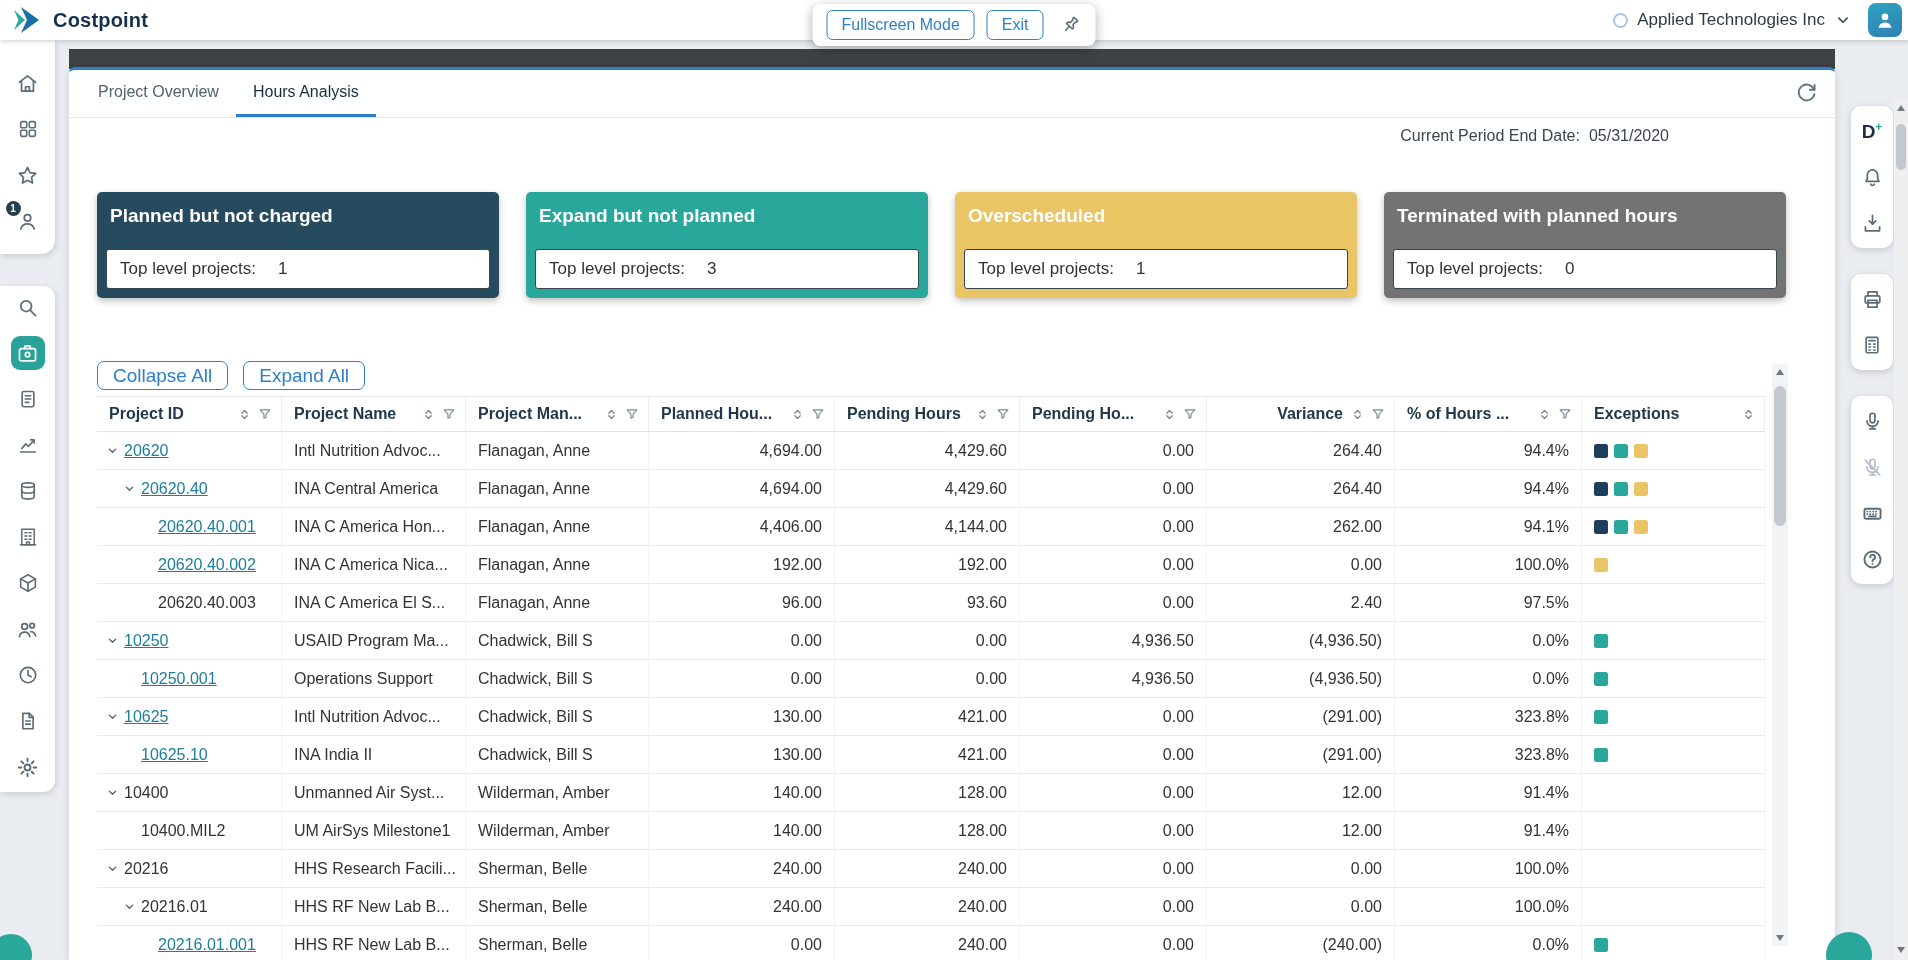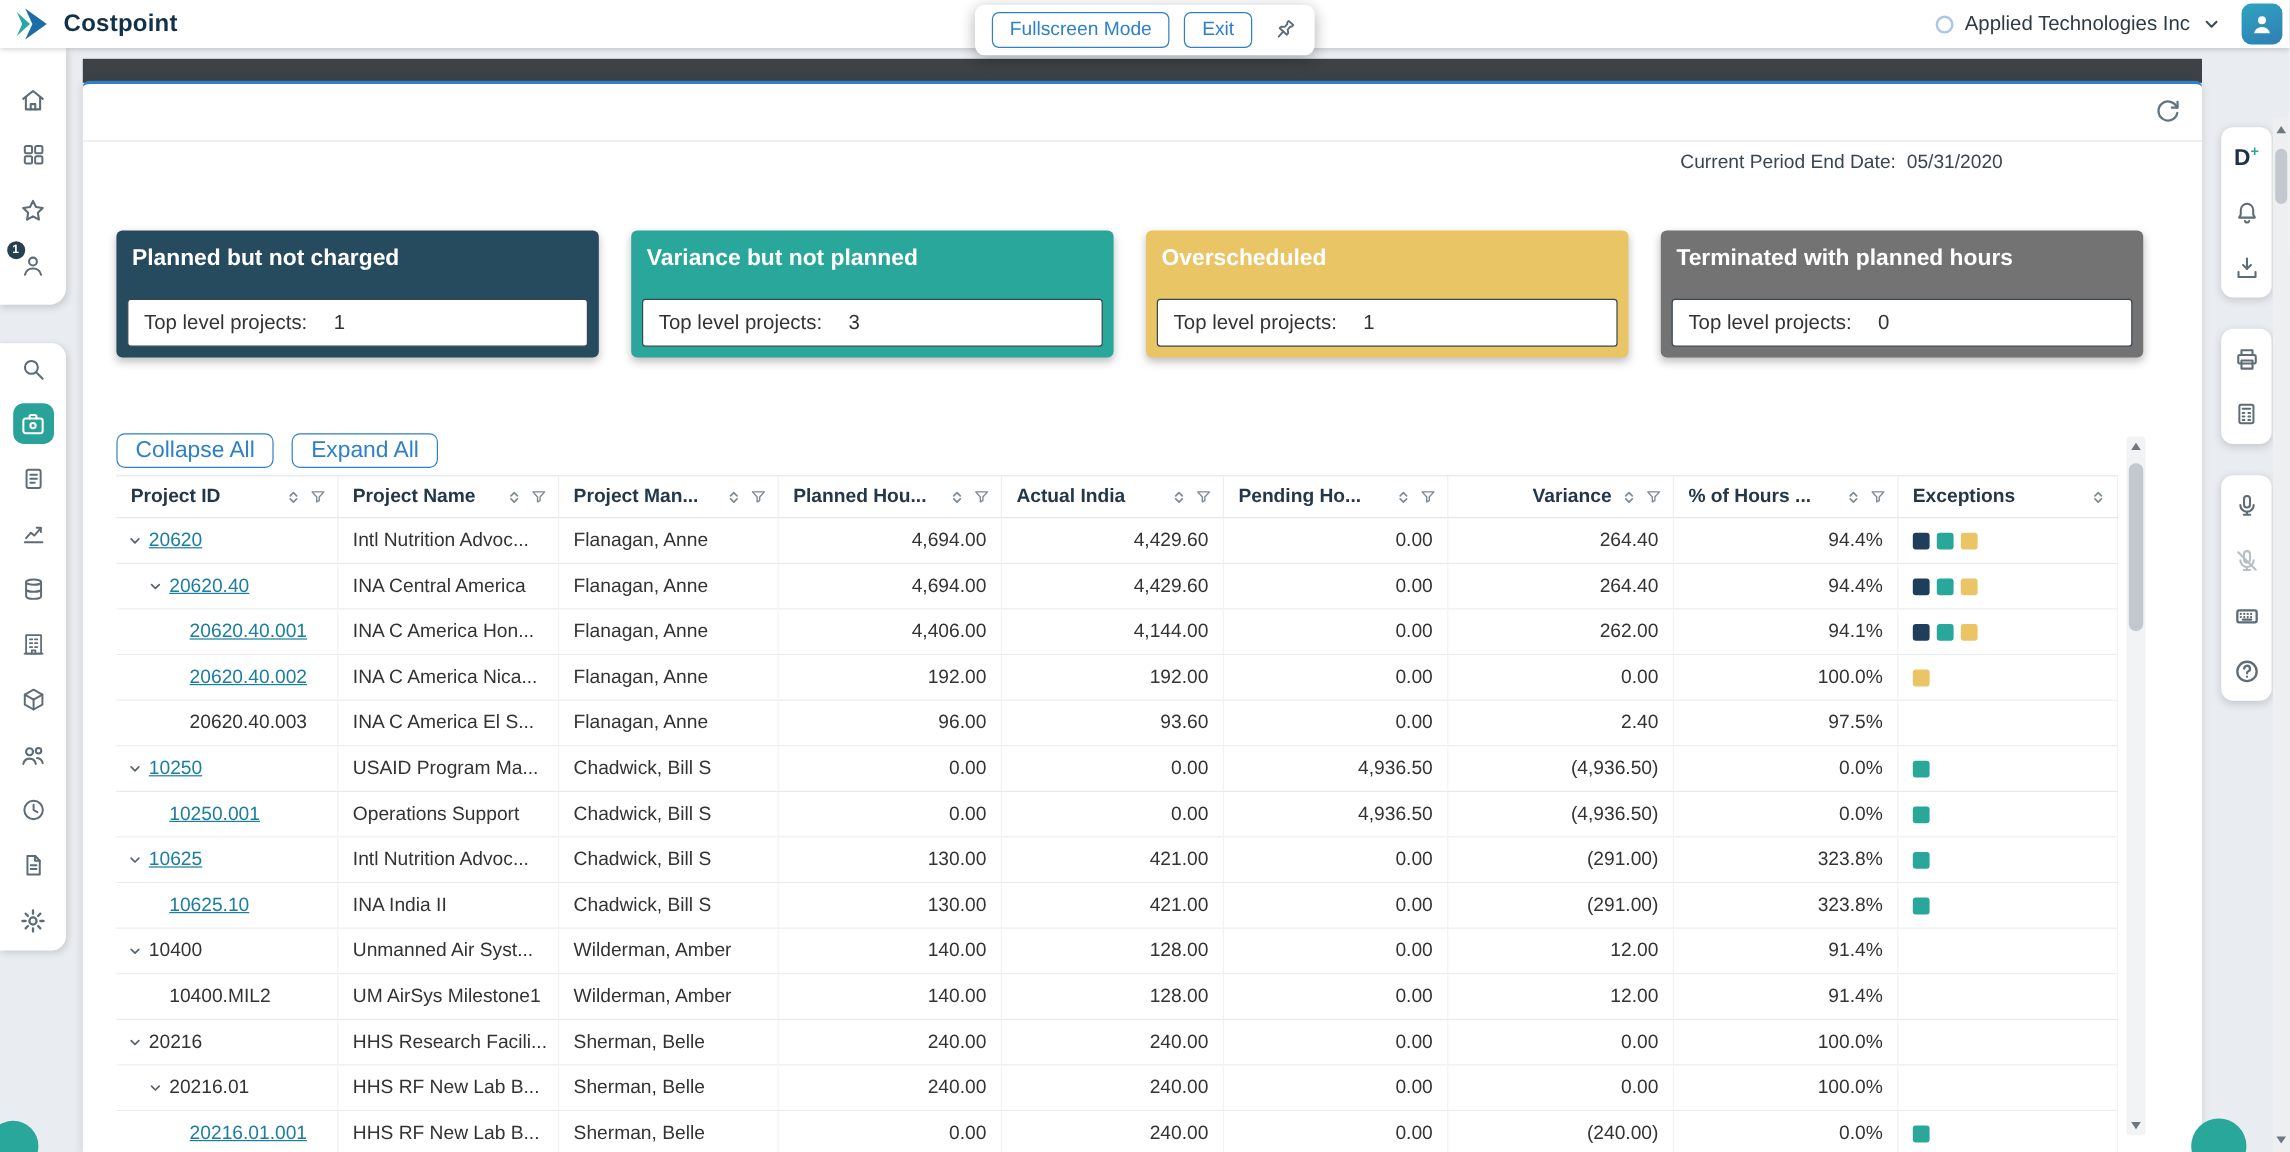--- a/index.html
+++ b/index.html
@@ -267,20 +267,24 @@
         <svg width="23" height="23" viewBox="0 0 24 24" fill="none" stroke="currentColor" stroke-width="2" stroke-linecap="round" stroke-linejoin="round">
           <circle cx="12" cy="12" r="3.1"></circle>
           <path d="M12 2.8v2.8M12 18.4v2.8M2.8 12h2.8M18.4 12h2.8M5.6 5.6l2 2M16.4 16.4l2 2M18.4 5.6l-2 2M7.6 16.4l-2 2"></path>
         </svg>
       </span>
     </div>
   </aside>
 
 <main class="content-panel">
   <div class="tab-bar">
+    <div class="tabs-wrap">
+        <div class="tab">Project Overview</div>
+        <div class="tab active">Hours Analysis</div>
+      </div>
     <span class="icon refresh-btn">
       <svg width="25" height="25" viewBox="0 0 24 24" fill="none" stroke="#60737f" stroke-width="1.8" stroke-linecap="round" stroke-linejoin="round">
           <path d="M19.3 8.4A7.6 7.6 0 1 0 19.6 12.6"></path>
           <path d="M19.8 3.8v4.6h-4.6"></path>
         </svg>
     </span>
   </div>
 
   <div class="period-row">
     <span>Current Period End Date:</span>
@@ -289,21 +293,21 @@
 
   <div class="cards">
       <div class="card" style="background: rgb(38, 74, 94);">
         <div class="card-title">Planned but not charged</div>
         <div class="card-box">
           <span>Top level projects:</span>
           <span class="count">1</span>
         </div>
       </div>
       <div class="card" style="background: rgb(42, 167, 155);">
-        <div class="card-title">Variance but not planned</div>
+        <div class="card-title">Expand but not planned</div>
         <div class="card-box">
           <span>Top level projects:</span>
           <span class="count">3</span>
         </div>
       </div>
       <div class="card" style="background: rgb(233, 197, 102);">
         <div class="card-title">Overscheduled</div>
         <div class="card-box">
           <span>Top level projects:</span>
           <span class="count">1</span>
@@ -383,21 +387,21 @@
               </svg>
             </span>
             <span class="icon">
               <svg width="14" height="14" viewBox="0 0 24 24" fill="none" stroke="#7e8a93" stroke-width="2" stroke-linejoin="round">
                 <path d="M3.6 5h16.8l-6.6 7.4v5l-3.6 1.9v-6.9z"></path>
               </svg>
             </span>
           </span>
         </div>
         <div class="th" style="width: 185px;">
-          <span class="th-label">Actual India</span>
+          <span class="th-label">Pending Hours</span>
           <span class="th-icons">
             <span class="icon">
               <svg width="13" height="13" viewBox="0 0 24 24" fill="none" stroke="#7e8a93" stroke-width="2.6" stroke-linecap="round" stroke-linejoin="round">
                 <path d="M7 9.8l5-5 5 5"></path>
                 <path d="M7 14.2l5 5 5-5"></path>
               </svg>
             </span>
             <span class="icon">
               <svg width="14" height="14" viewBox="0 0 24 24" fill="none" stroke="#7e8a93" stroke-width="2" stroke-linejoin="round">
                 <path d="M3.6 5h16.8l-6.6 7.4v5l-3.6 1.9v-6.9z"></path>

